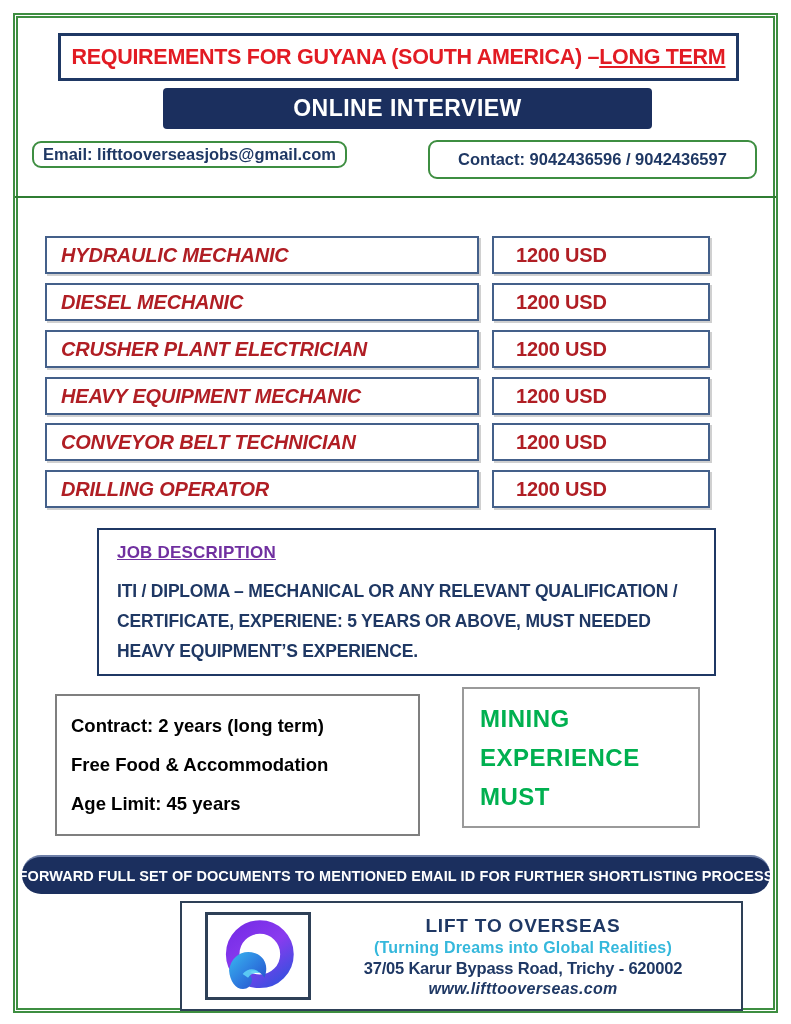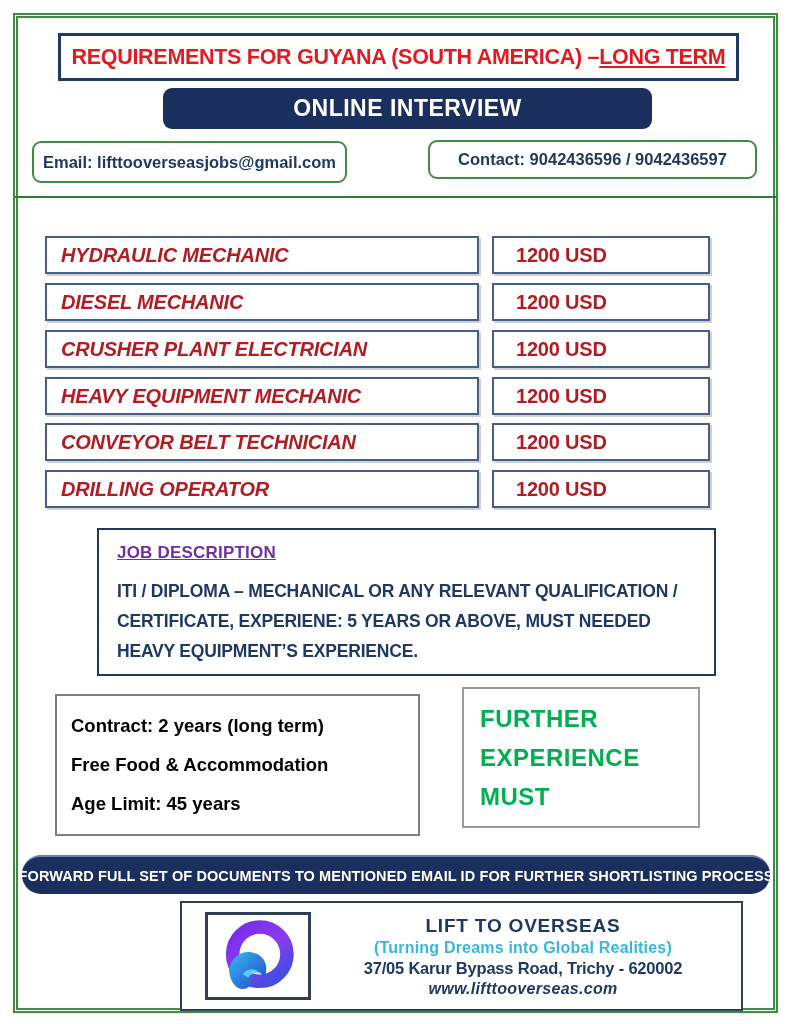--- a/index.html
+++ b/index.html
@@ -25,30 +25,30 @@
   .title-box{
     left:58px;top:33px;width:681px;height:48px;
     border:3px solid #1F3864;
     display:flex;align-items:center;justify-content:center;
     color:#E21B23;font-size:21.5px;font-weight:bold;letter-spacing:-0.3px;
     white-space:nowrap;
   }
   .title-underline{text-decoration:underline;}
   .interview-banner{
     left:163px;top:88px;width:489px;height:41px;
-    background:#1B2F5E;border-radius:9px;
+    background:#1B2F5E;border-radius:4px;
     display:flex;align-items:center;justify-content:center;
     color:#ffffff;font-size:23px;font-weight:bold;letter-spacing:0.5px;
   }
   .pill{
     border:2px solid #3E8E41;border-radius:9px;background:#ffffff;
     display:flex;align-items:center;justify-content:center;
     color:#1F3864;font-weight:bold;font-size:16.5px;white-space:nowrap;
   }
-  .email-box{left:32px;top:141px;width:315px;height:42px;}
+  .email-box{left:32px;top:141px;width:315px;height:27px;}
   .contact-box{left:428px;top:140px;width:329px;height:39px;}
 
   
   .job-title-box,.salary-box{
     border:2px solid #44608A;background:#ffffff;
     box-shadow:2px 2px 0 rgba(120,120,120,0.35);
     display:flex;align-items:center;
     color:#B01E24;font-weight:bold;font-size:20px;letter-spacing:-0.2px;
     white-space:nowrap;
   }
@@ -183,21 +183,21 @@
   <div class="jd-body">ITI / DIPLOMA – MECHANICAL OR ANY RELEVANT QUALIFICATION / CERTIFICATE, EXPERIENE: 5 YEARS OR ABOVE, MUST NEEDED HEAVY EQUIPMENT’S EXPERIENCE.</div>
 </div>
 
 <div class="abs terms-box">
   <div class="terms-line">Contract: 2 years (long term)</div>
   <div class="terms-line">Free Food &amp; Accommodation</div>
   <div class="terms-line">Age Limit: 45 years</div>
 </div>
 
 <div class="abs mining-box">
-  <div class="mining-line">FURTHER</div>
+  <div class="mining-line">MINING</div>
   <div class="mining-line">EXPERIENCE</div>
   <div class="mining-line">MUST</div>
 </div>
 
 <div class="abs forward-banner">
   <span>FORWARD FULL SET OF DOCUMENTS TO MENTIONED EMAIL ID FOR FURTHER SHORTLISTING PROCESS</span>
 </div>
 
 <div class="abs footer-card">
   <div class="logo-box">

